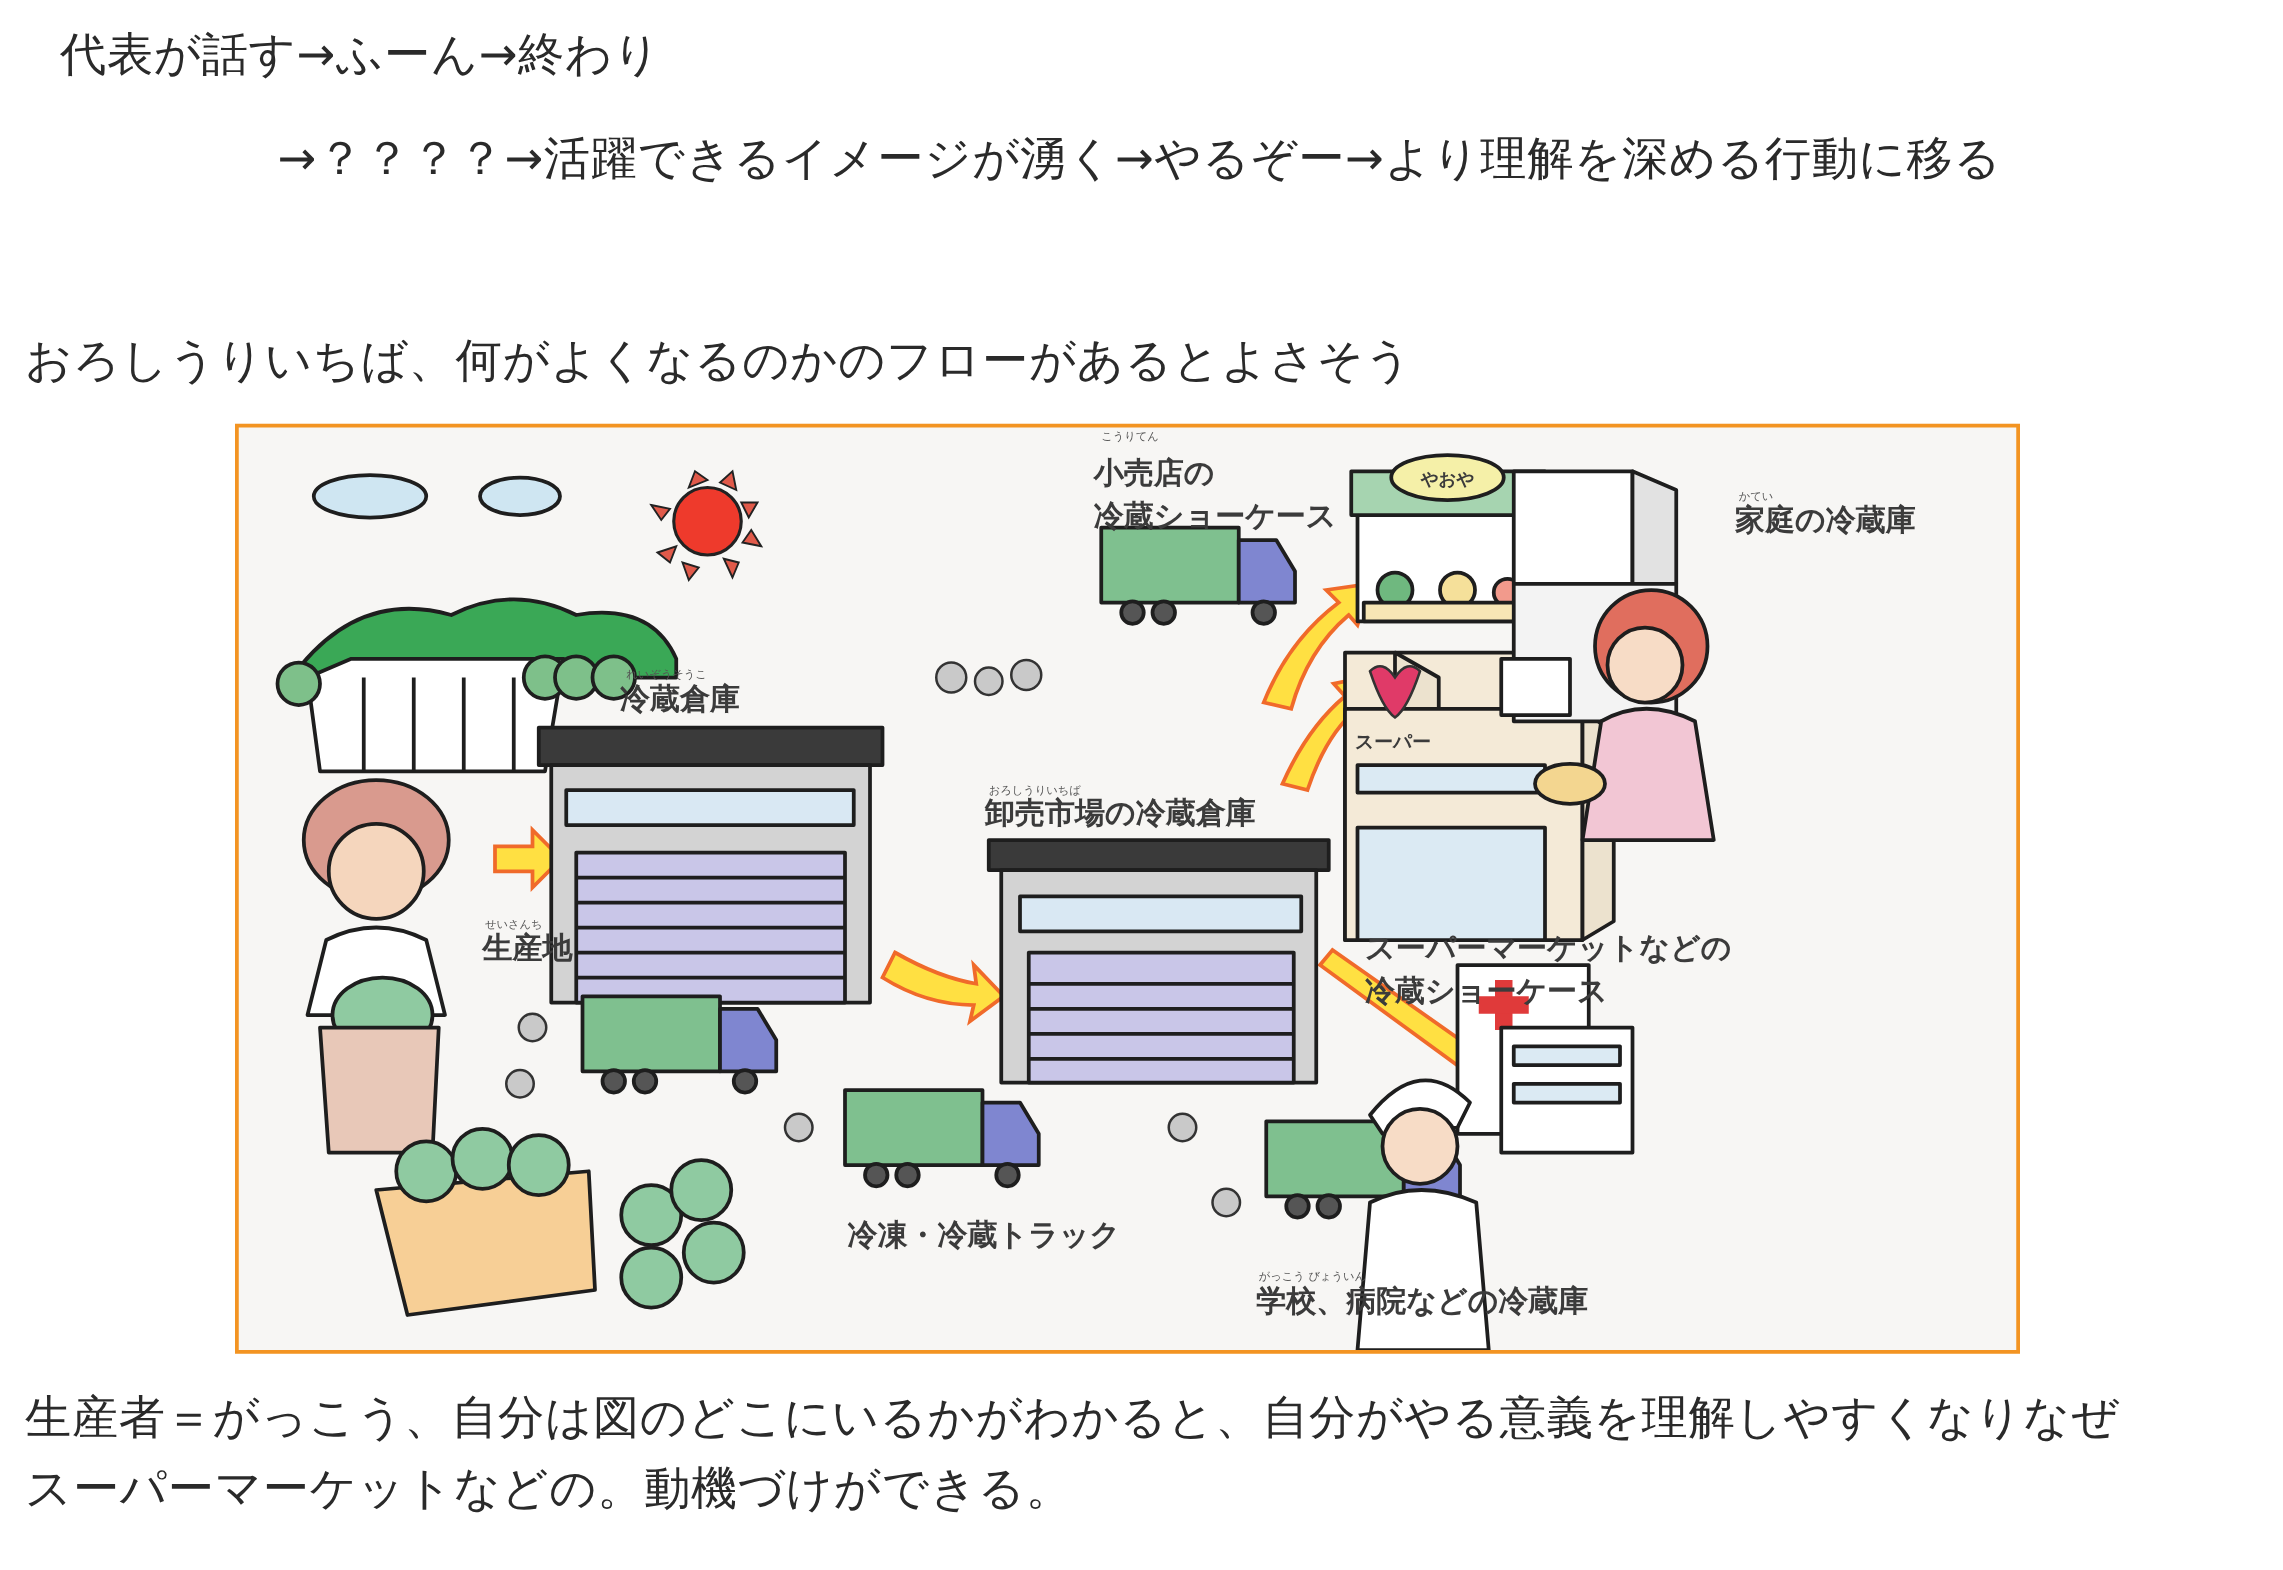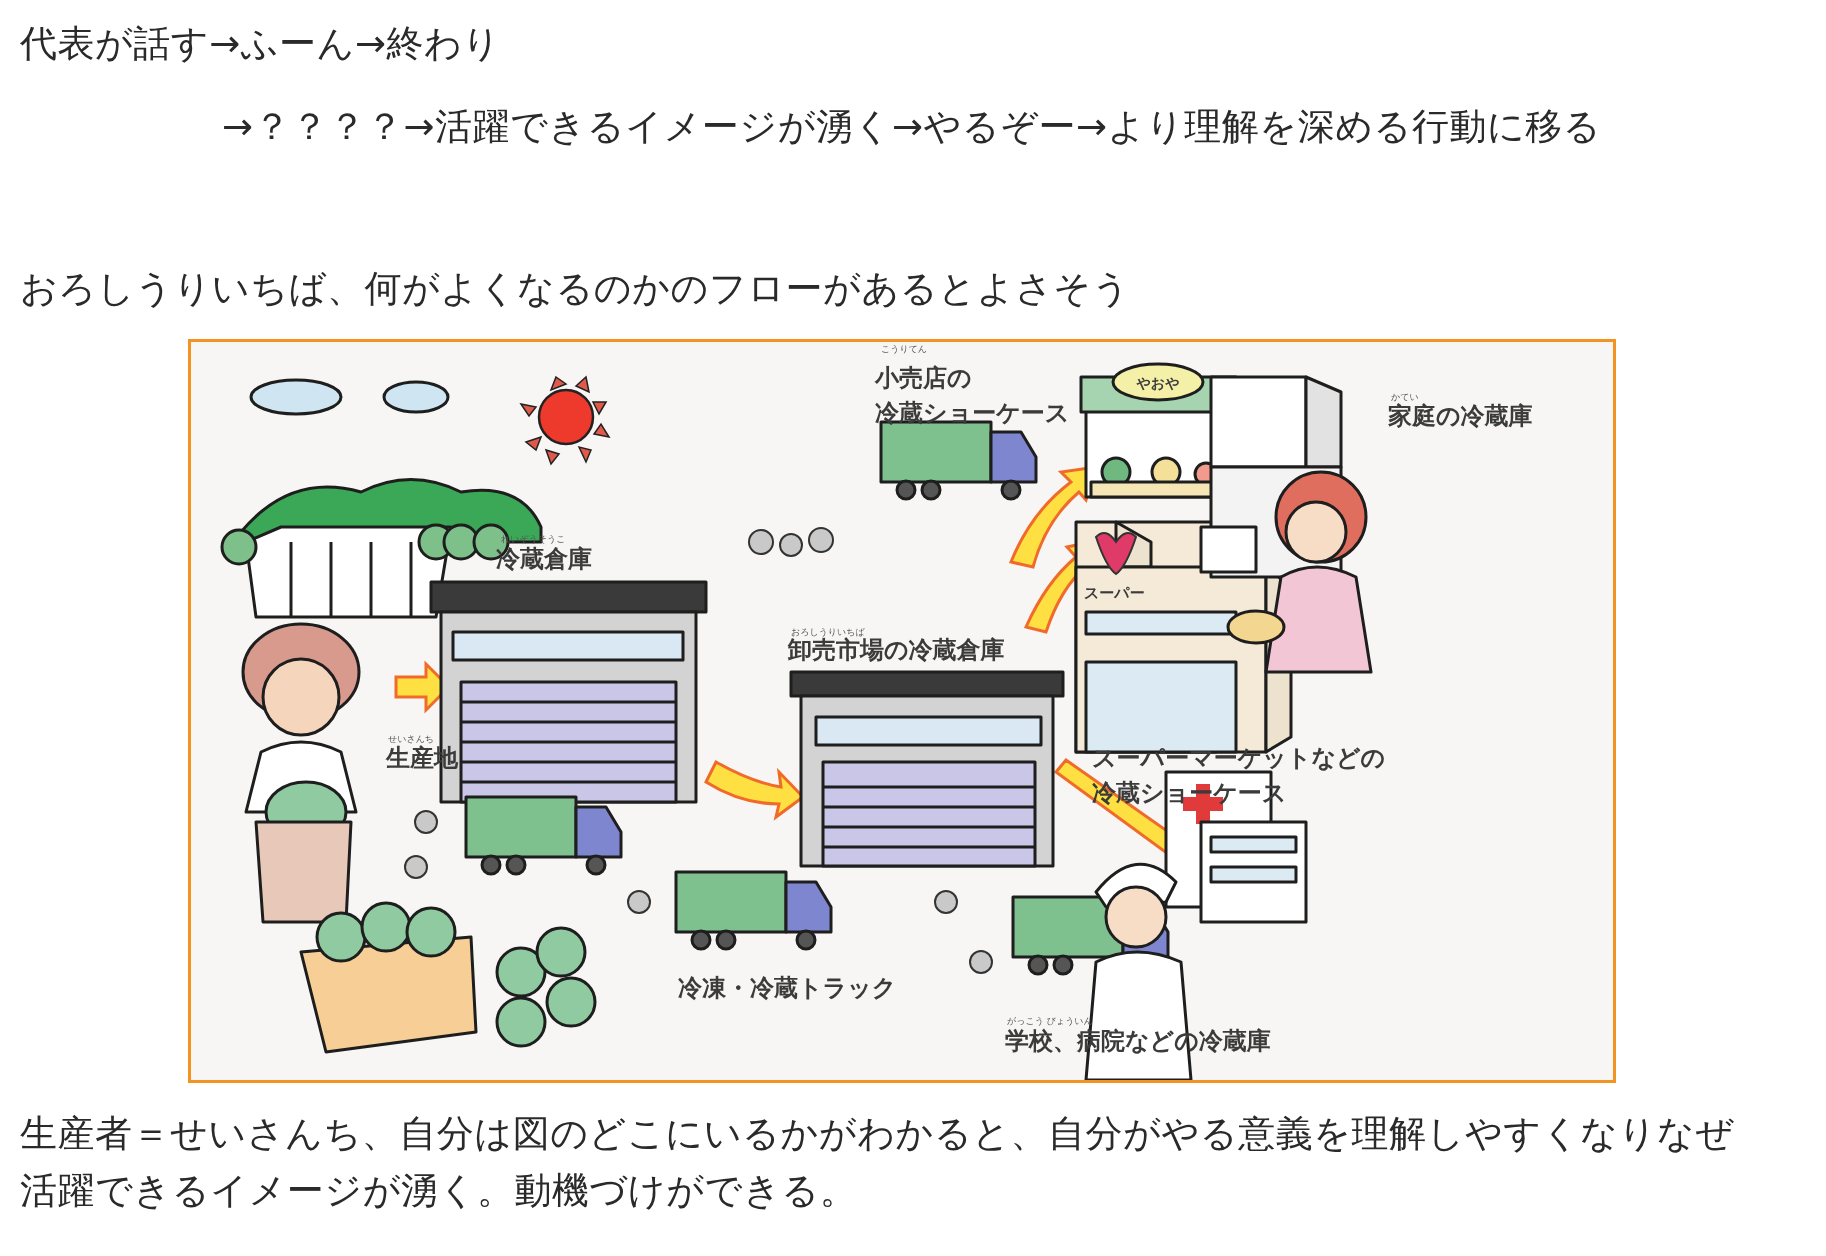--- a/index.html
+++ b/index.html
@@ -5,21 +5,21 @@
   html, body { margin: 0; padding: 0; background: #ffffff; }
   body {
     width: 1826px; height: 1256px; position: relative; overflow: hidden;
     font-family: "DejaVu Sans", "Liberation Sans", sans-serif;
     color: #2a2a2a;
   }
   .line {
     position: absolute; left: 20px; font-size: 37px; line-height: 46px;
     white-space: nowrap; letter-spacing: 0.5px;
   }
-  #l1 { top: 21px; }
+  #l1 { top: 21px; margin-left: 28px; }
   #l2 { top: 104px; left: 222px; }
   #l3 { top: 266px; }
   #l4 { top: 1111px; }
   #l5 { top: 1168px; }
   .figure {
     position: absolute; left: 188px; top: 339px; width: 1422px; height: 738px;
     border: 3px solid #f39422; background: #f7f6f4; overflow: hidden;
   }
   .figure svg { display: block; }
   .lbl { font-family: "DejaVu Sans", sans-serif; fill: #3b3b3b; font-size: 24px; font-weight: bold; }
@@ -232,14 +232,14 @@
     <text x="901" y="424" class="lbl">スーパーマーケットなどの</text>
     <text x="901" y="459" class="lbl">冷蔵ショーケース</text>
 
     <text x="487" y="654" class="lbl">冷凍・冷蔵トラック</text>
 
     <text x="816" y="682" class="furi">がっこう びょういん</text>
     <text x="814" y="707" class="lbl">学校、病院などの冷蔵庫</text>
   </svg>
 </div>
 
-<div class="line" id="l4">生産者＝せいさんち、自分は図のどこにいるかがわかると、自分がやる意義を理解しやすくなりなぜ</div>
-<div class="line" id="l5">活躍できるイメージが湧く。動機づけができる。</div>
+<div class="line" id="l4">生産者＝がっこう、自分は図のどこにいるかがわかると、自分がやる意義を理解しやすくなりなぜ</div>
+<div class="line" id="l5">スーパーマーケットなどの。動機づけができる。</div>
 
 </body></html>

